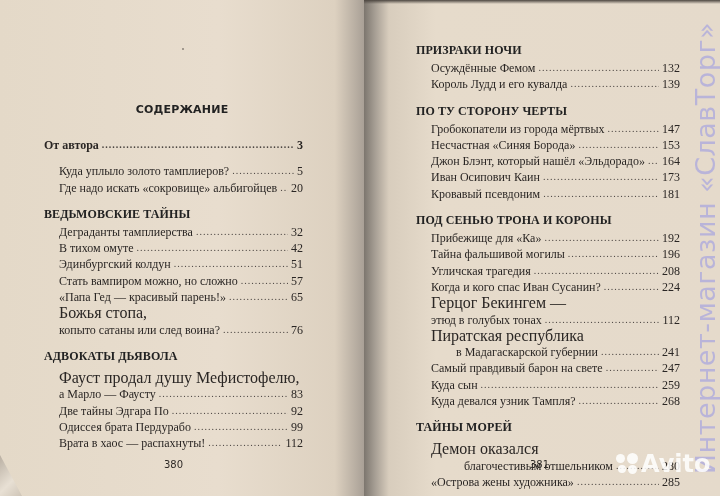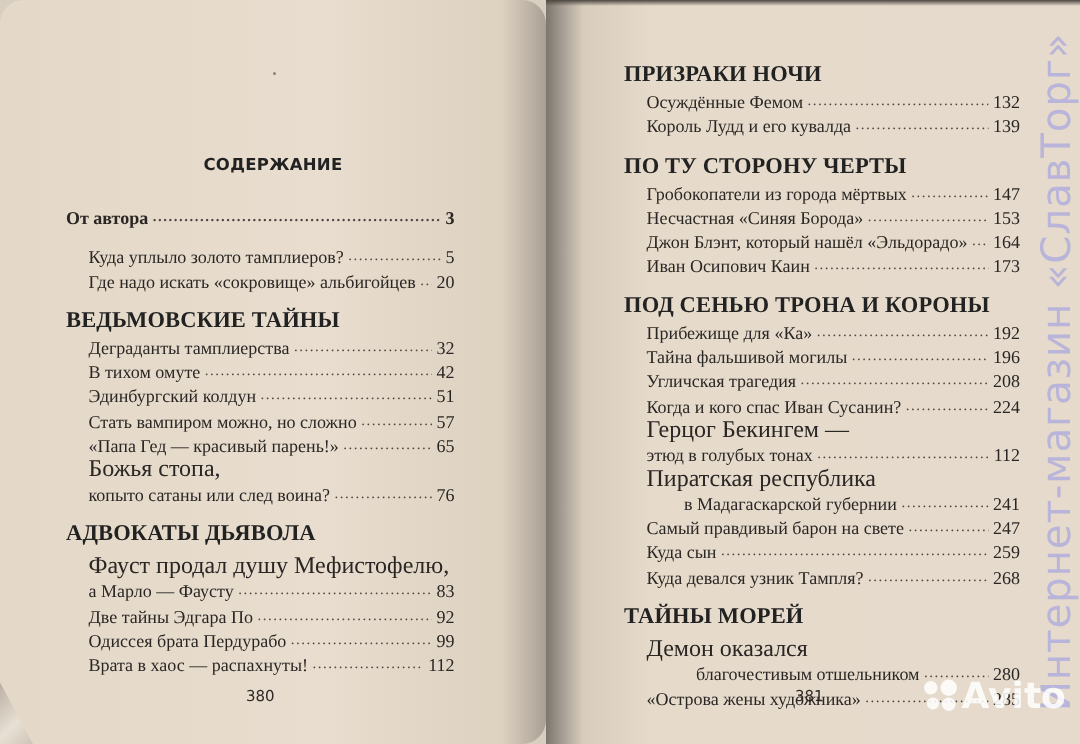--- a/index.html
+++ b/index.html
@@ -10,21 +10,20 @@
       color: #2a2624;
     }
     .spread { position: absolute; left: 0; top: 0; width: 720px; height: 496px; }
     .page {
       position: absolute; top: 0; height: 496px;
       background: #e6dccd;
     }
     .page.left {
       left: 0; width: 364px;
       background: linear-gradient(90deg, #e4d9c8 0%, #e8ddce 60%, #ddd1c0 92%, #a9a096 100%);
-      border-radius: 16px;
     }
     .page.right {
       left: 364px; width: 356px;
       background: linear-gradient(90deg, #7c766e 0%, #a59d93 3%, #d8cdbd 7%, #e6dbcb 20%, #e5dacb 100%);
     }
     .topshadow {
       position: absolute; left: 364px; top: 0; width: 356px; height: 4px;
       background: linear-gradient(180deg, #4d4741, rgba(0,0,0,0));
     }
     .corner-curl {
@@ -34,21 +33,21 @@
     }
     .toc-title {
       position: absolute; left: 0; width: 364px; top: 103px; text-align: center;
       font-family: "DejaVu Sans", "Liberation Sans", sans-serif;
       font-weight: bold; font-size: 11px; letter-spacing: 0.2px; color: #222;
     }
     .entries { position: absolute; }
     .left .entries { left: 44px; top: 137px; width: 259px; }
     .right .entries { left: 52px; top: 40px; width: 264px; }
     .section {
-      font-weight: bold; font-size: 15px; color: #222; letter-spacing: 0.1px;
+      font-weight: bold; font-size: 12px; color: #222; letter-spacing: 0.1px;
       margin: 0; height: 20px; line-height: 20px;
     }
     .row {
       display: flex; align-items: center; font-size: 12px; line-height: 16.3px;
       white-space: nowrap;
     }
     .row.indent { padding-left: 15px; }
     .row.top { font-weight: bold; padding-left: 0; }
     .row .t { flex: 0 0 auto; }
     .row .dots {
@@ -210,20 +209,25 @@
       </div>
       <div class="row indent">
         <span class="t">Джон Блэнт, который нашёл «Эльдорадо»</span>
         <span class="dots"></span>
         <span class="p">164</span>
       </div>
       <div class="row indent">
         <span class="t">Иван Осипович Каин</span>
         <span class="dots"></span>
         <span class="p">173</span>
+      </div>
+      <div class="row indent">
+        <span class="t">Кровавый псевдоним</span>
+        <span class="dots"></span>
+        <span class="p">181</span>
       </div>
       <div class="gap-s"></div>
 
       <div class="section">ПОД СЕНЬЮ ТРОНА И КОРОНЫ</div>
       <div class="row indent">
         <span class="t">Прибежище для «Ка»</span>
         <span class="dots"></span>
         <span class="p">192</span>
       </div>
       <div class="row indent">

